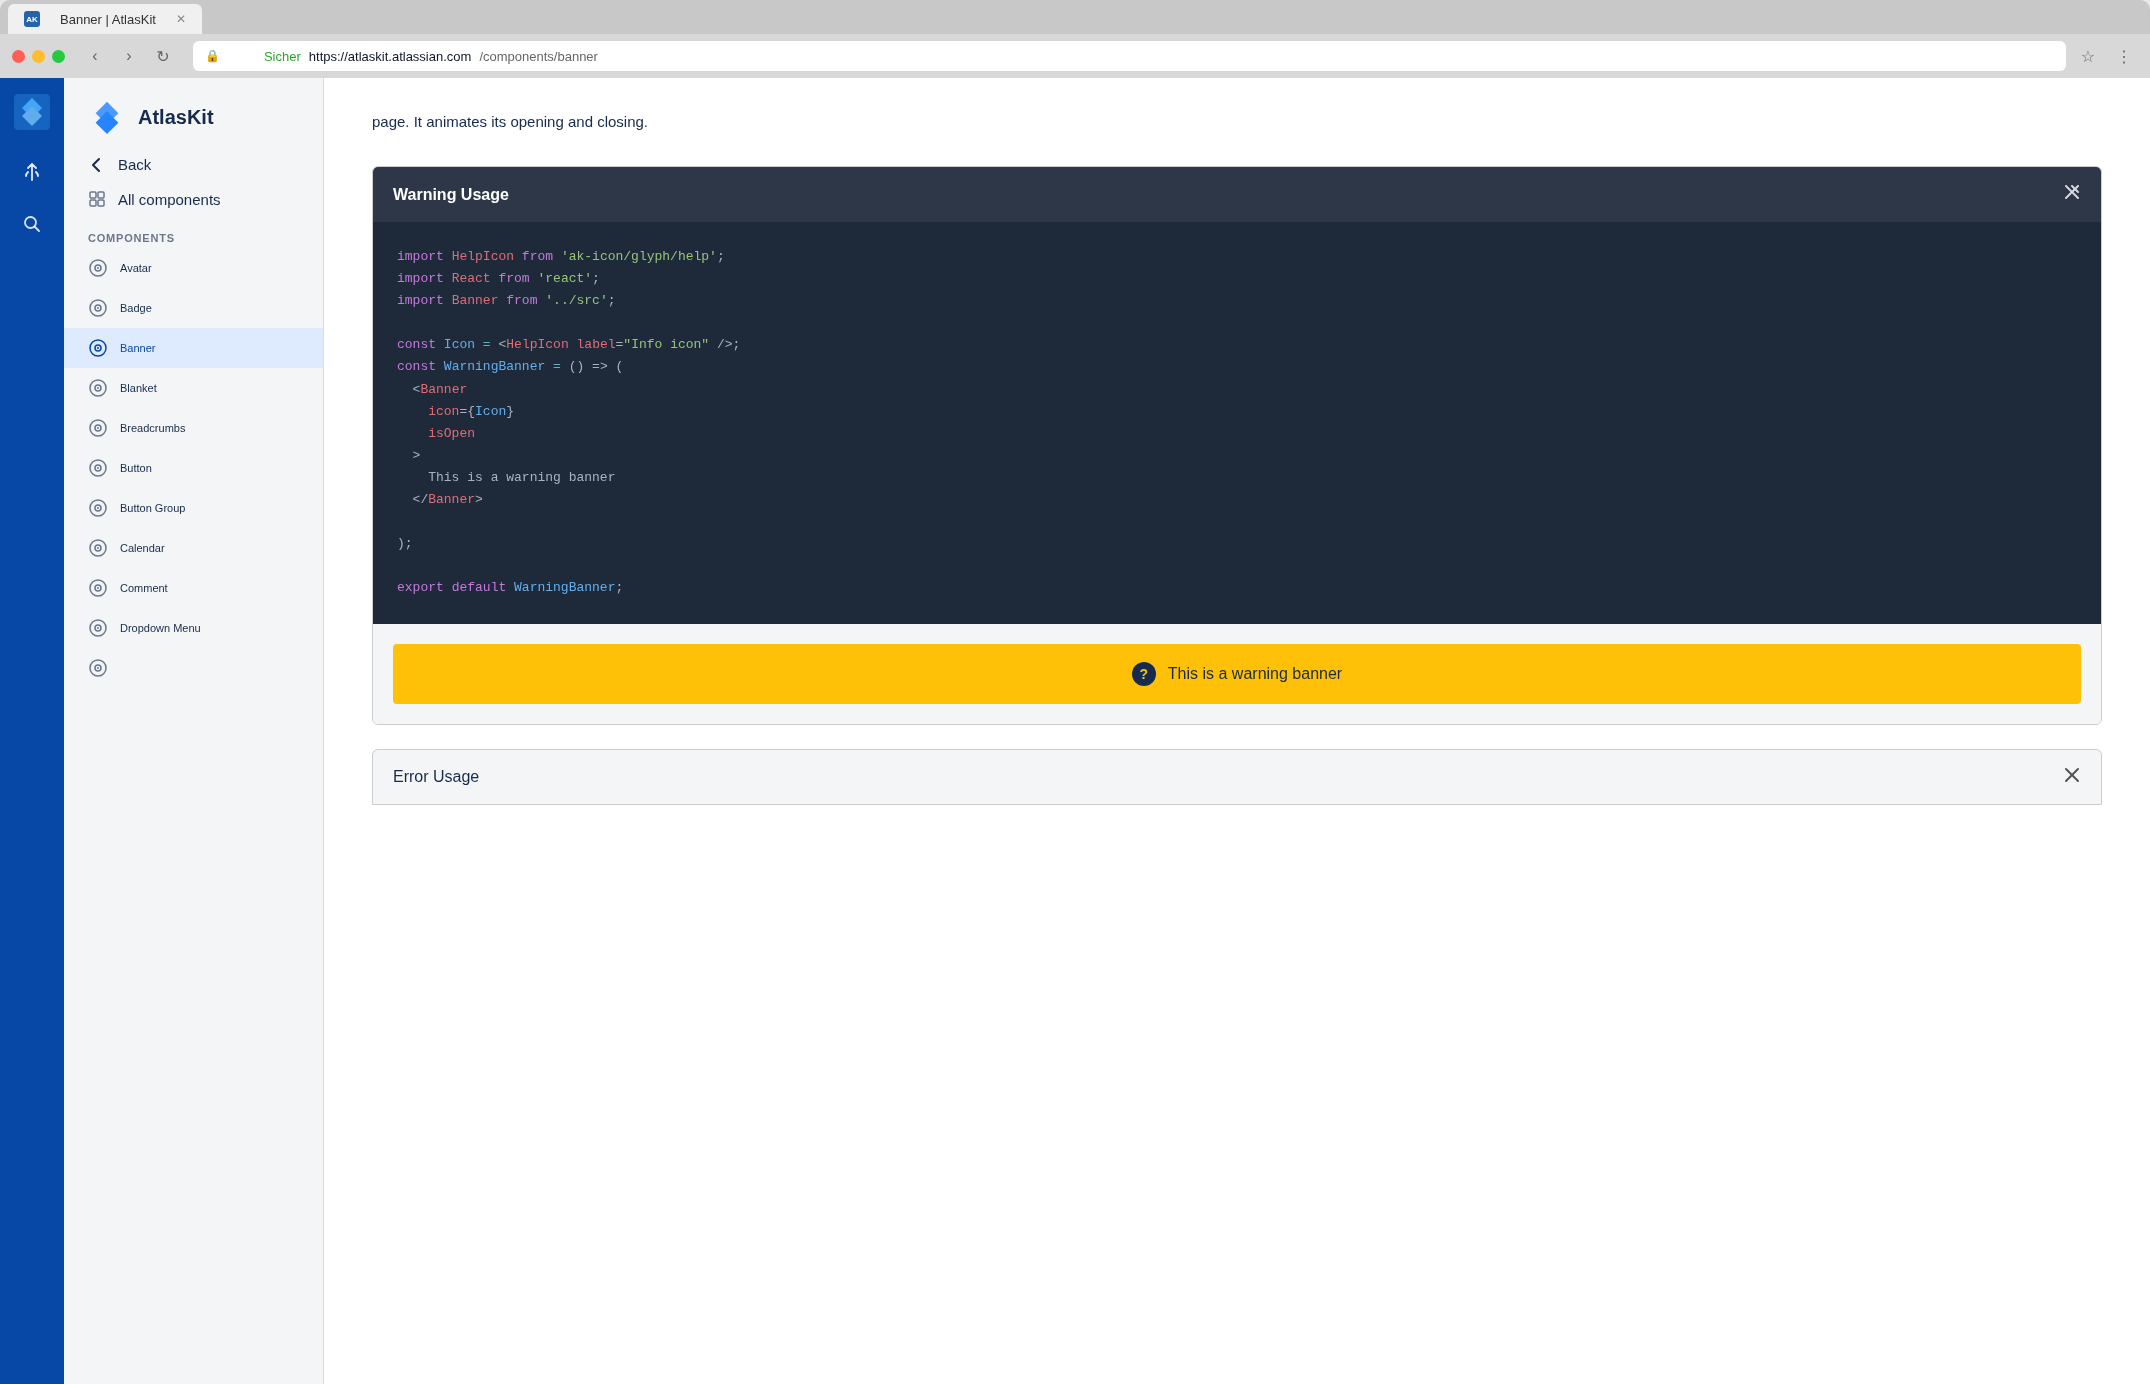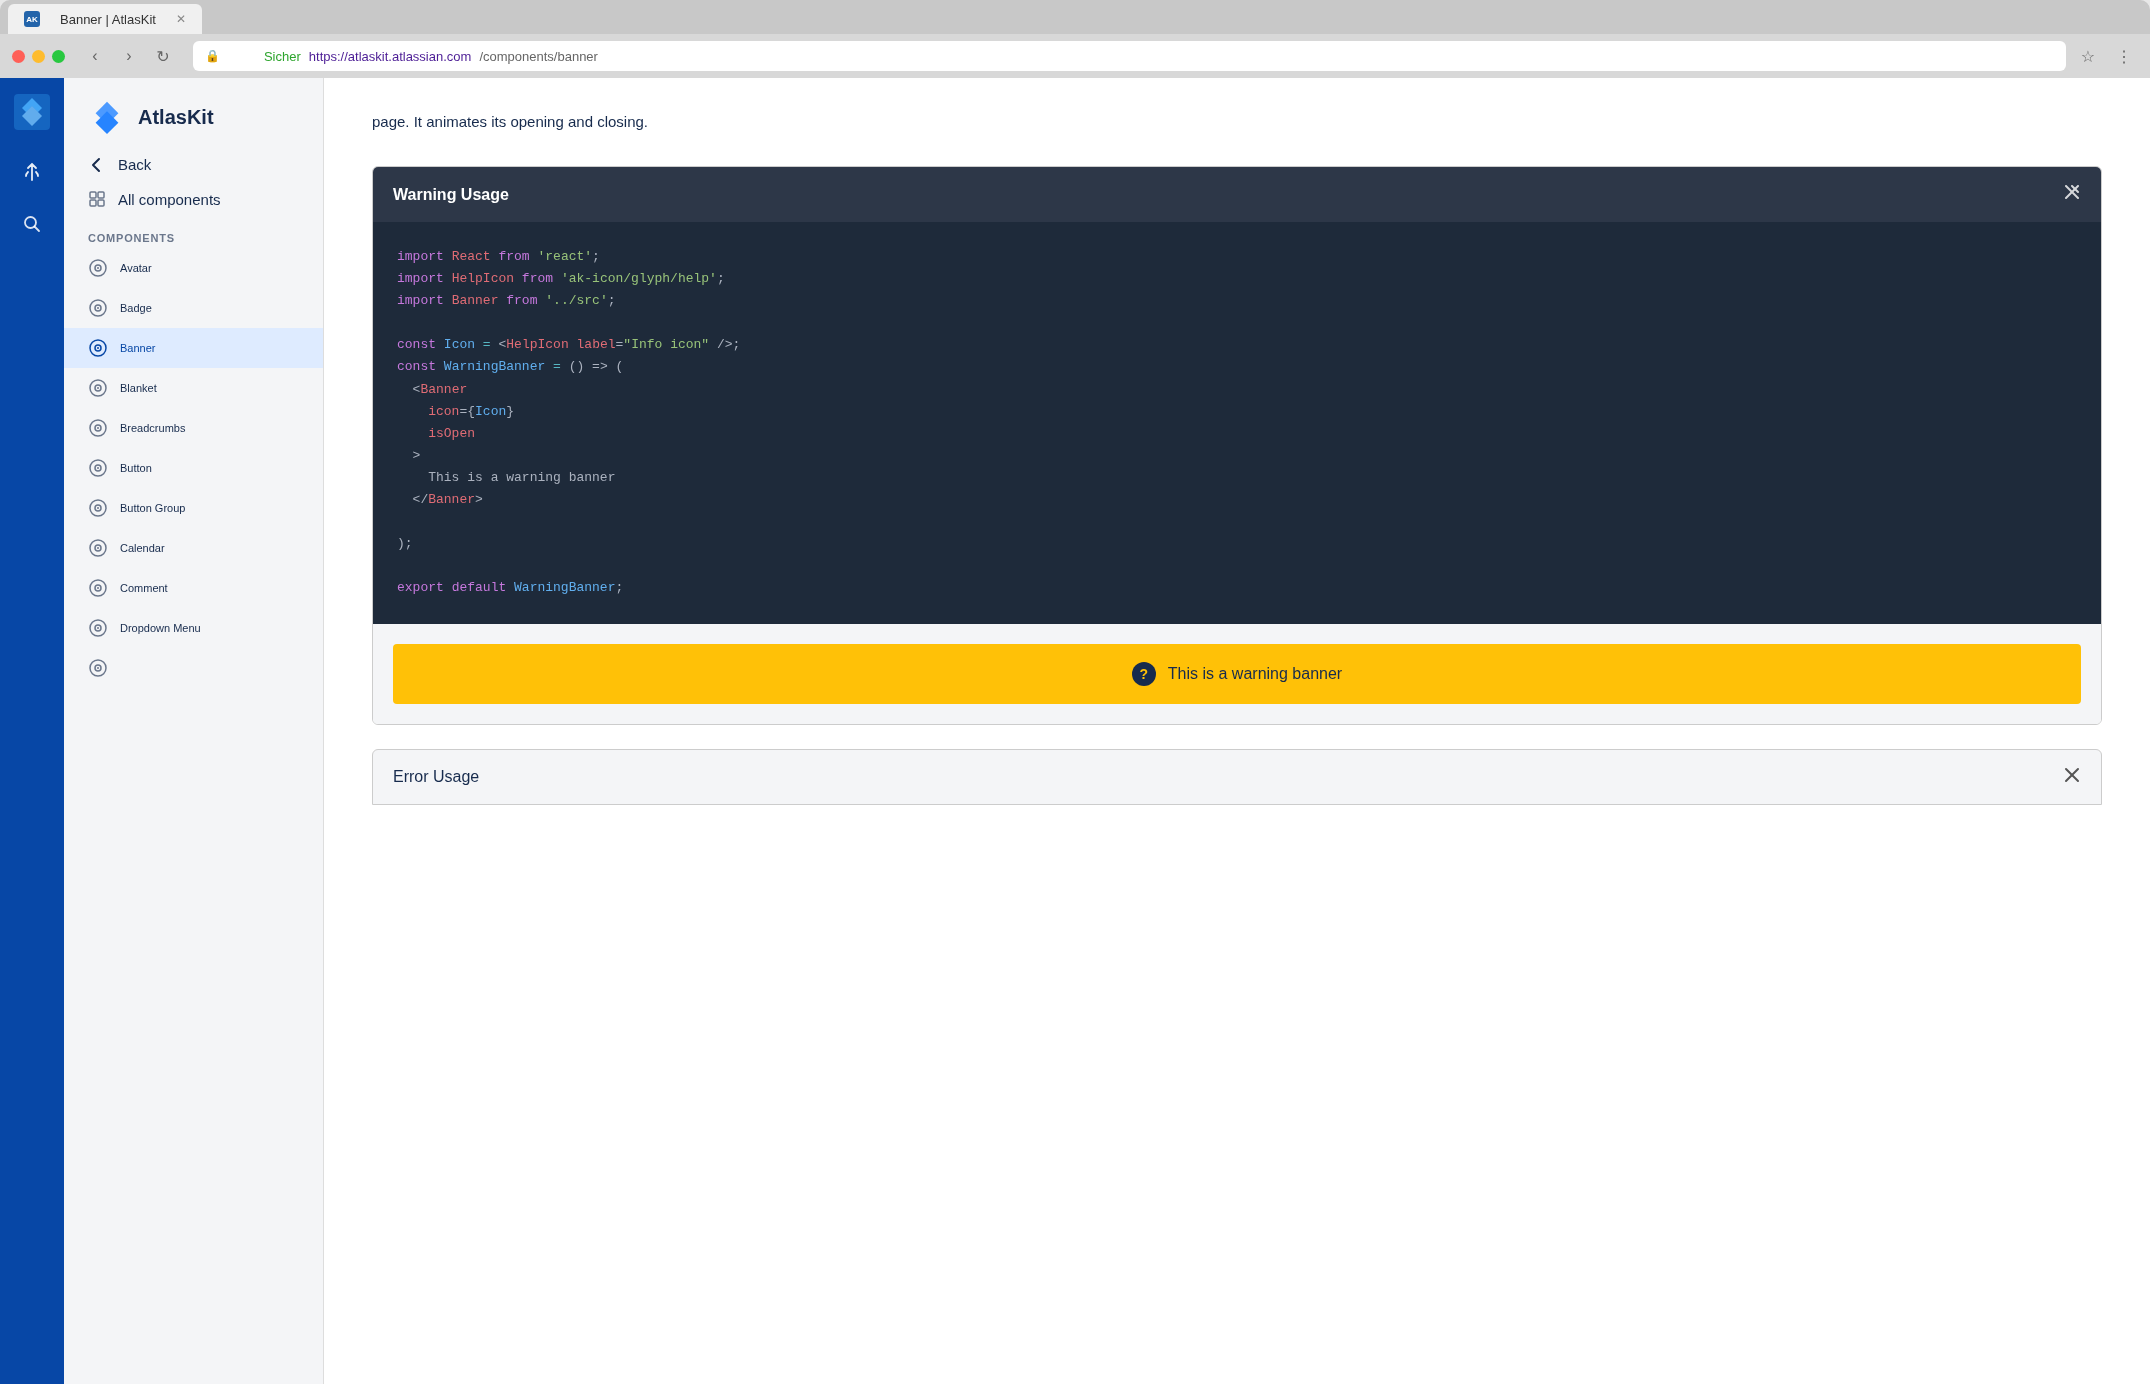--- a/index.html
+++ b/index.html
@@ -82,21 +82,21 @@
       font-size: 12px;
     }
 
     .secure-text {
       color: #2da52d;
       font-size: 13px;
       margin-left: 36px;
     }
 
     .url-text {
-      color: #4c1d95;
+      color: #0f172a;
       font-size: 13px;
     }
 
     .url-path {
       color: #666;
     }
 
     .browser-tab-bar {
       background: #c8c8c8;
       height: 34px;
@@ -581,22 +581,22 @@
             <svg width="18" height="18" viewBox="0 0 18 18" fill="none" xmlns="http://www.w3.org/2000/svg">
               <line x1="3" y1="3" x2="15" y2="15" stroke="white" stroke-width="2" stroke-linecap="round"></line>
               <line x1="3" y1="15" x2="15" y2="3" stroke="white" stroke-width="2" stroke-linecap="round"></line>
 
               <line x1="9" y1="3" x2="15" y2="9" stroke="white" stroke-width="2" stroke-linecap="round"></line>
             </svg>
           </span>
         </div>
 
         <div class="code-block">
+          <span class="code-line"><span class="kw">import</span> <span class="nm">HelpIcon</span> <span class="kw">from</span> <span class="str">'ak-icon/glyph/help'</span><span class="pn">;</span></span>
           <span class="code-line"><span class="kw">import</span> <span class="nm">React</span> <span class="kw">from</span> <span class="str">'react'</span><span class="pn">;</span></span>
-          <span class="code-line"><span class="kw">import</span> <span class="nm">HelpIcon</span> <span class="kw">from</span> <span class="str">'ak-icon/glyph/help'</span><span class="pn">;</span></span>
           <span class="code-line"><span class="kw">import</span> <span class="nm">Banner</span> <span class="kw">from</span> <span class="str">'../src'</span><span class="pn">;</span></span>
           <span class="code-line"> </span>
           <span class="code-line"><span class="kw">const</span> <span class="lb">Icon</span> <span class="op">=</span> <span class="pn">&lt;</span><span class="nm">HelpIcon</span> <span class="at">label</span><span class="pn">=</span><span class="str">"Info icon"</span> <span class="pn">/&gt;;</span></span>
           <span class="code-line"><span class="kw">const</span> <span class="lb">WarningBanner</span> <span class="op">=</span> <span class="pn">() =&gt; (</span></span>
           <span class="code-line">  <span class="pn">&lt;</span><span class="nm">Banner</span></span>
           <span class="code-line">    <span class="at">icon</span><span class="pn">={</span><span class="lb">Icon</span><span class="pn">}</span></span>
           <span class="code-line">    <span class="at">isOpen</span></span>
           <span class="code-line">  <span class="pn">&gt;</span></span>
           <span class="code-line">    <span class="tx">This is a warning banner</span></span>
           <span class="code-line">  <span class="pn">&lt;/</span><span class="nm">Banner</span><span class="pn">&gt;</span></span>

